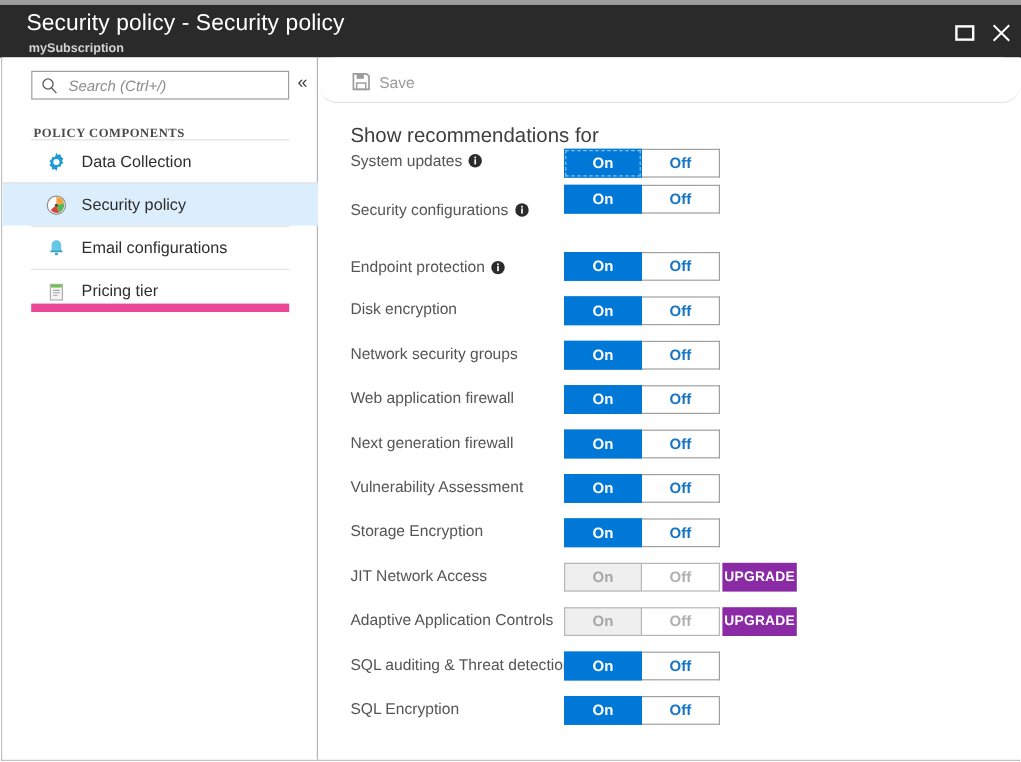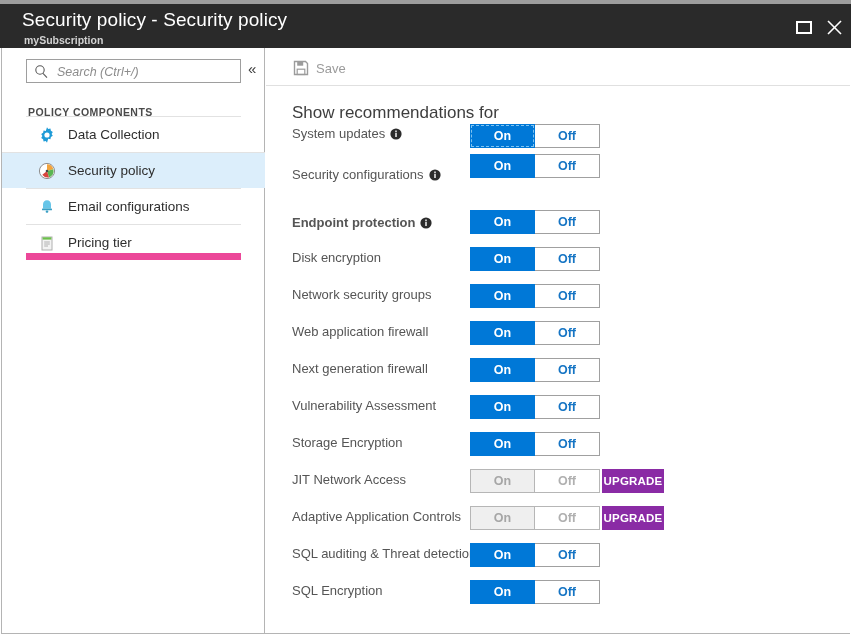--- a/index.html
+++ b/index.html
@@ -124,20 +124,21 @@
     line-height: 16px;
     cursor: default;
   }
   .section-label {
     position: absolute;
     left: 26px; top: 58px;
     font-size: 10.5px;
     font-weight: bold;
     letter-spacing: 0.45px;
     color: #4a4a4a;
+    font-family: Liberation Serif, serif;
   }
   .nav-list {
     position: absolute;
     left: 0; top: 68px;
     width: 263px;
   }
   .nav-item {
     position: relative;
     box-sizing: border-box;
     height: 36px;
@@ -178,20 +179,21 @@
     width: 584px; height: 100%;
     background: #ffffff;
   }
   .toolbar {
     position: absolute;
     left: 0; top: 0;
     width: 584px; height: 38px;
     box-sizing: border-box;
     border-bottom: 1px solid #e0e0e0;
     background: #ffffff;
+    border-radius: 15px;
   }
   .save-button {
     position: absolute;
     left: 27px; top: 10px;
     height: 20px;
     display: flex;
     align-items: center;
     cursor: default;
   }
   .save-icon {
@@ -421,21 +423,21 @@
                   <circle cx="6" cy="6" r="5.6" fill="#2b2b2b"></circle>
                   <rect x="5.3" y="4.7" width="1.4" height="4.3" fill="#ffffff"></rect>
                   <rect x="5.3" y="2.5" width="1.4" height="1.5" fill="#ffffff"></rect>
                 </svg></span></div>
             <div class="toggle" style="top: 30px;">
               <div class="seg on">On</div>
               <div class="seg off">Off</div>
             </div>
           </div>
           <div class="rec-row" style="height: 0px;">
-            <div class="row-label" style="top: 91px; font-weight: bold;"><span>Endpoint protection</span><span class="info-icon"><svg width="12" height="12" viewBox="0 0 12 12">
+            <div class="row-label" style="top: 91px;"><span>Endpoint protection</span><span class="info-icon"><svg width="12" height="12" viewBox="0 0 12 12">
                   <circle cx="6" cy="6" r="5.6" fill="#2b2b2b"></circle>
                   <rect x="5.3" y="4.7" width="1.4" height="4.3" fill="#ffffff"></rect>
                   <rect x="5.3" y="2.5" width="1.4" height="1.5" fill="#ffffff"></rect>
                 </svg></span></div>
             <div class="toggle" style="top: 86px;">
               <div class="seg on">On</div>
               <div class="seg off">Off</div>
             </div>
           </div>
           <div class="rec-row" style="height: 0px;">

